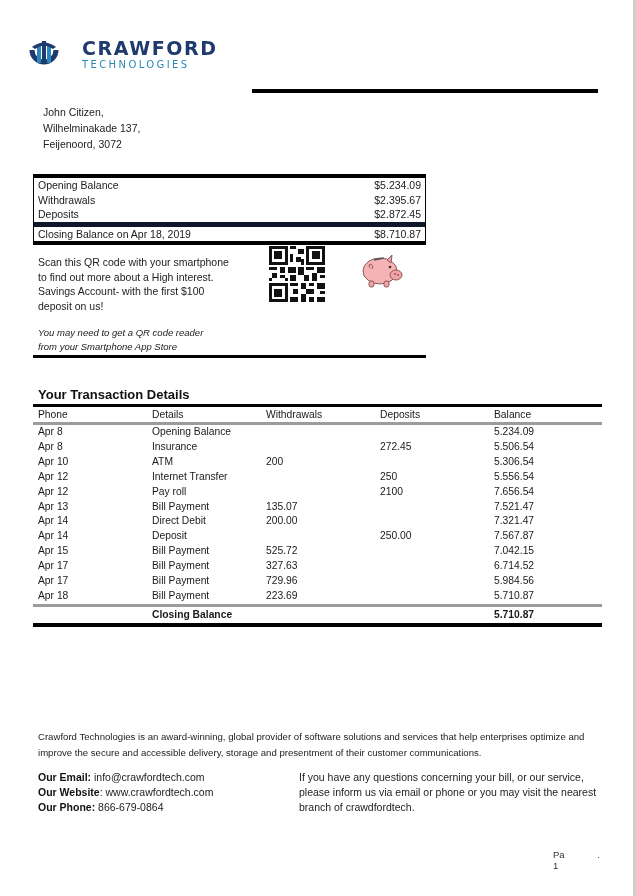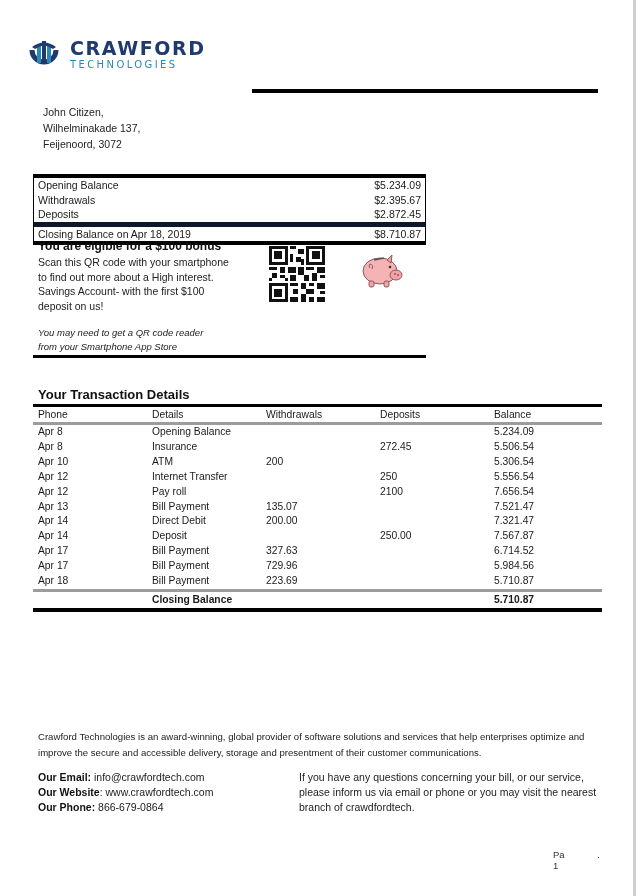--- a/index.html
+++ b/index.html
@@ -2,21 +2,21 @@
 <html><head>
 <meta charset="utf-8">
 <style>
   * { box-sizing: border-box; margin: 0; padding: 0; }
   html, body { width: 636px; height: 896px; background: #ffffff; overflow: hidden; }
   body { position: relative; font-family: "Liberation Sans", sans-serif; color: #1a1a1a; }
   .right-edge { position: absolute; right: 0; top: 0; width: 3px; height: 896px; background: #cfcfcf; }
 
   .logo { position: absolute; left: 26px; top: 36px; display: flex; align-items: center; }
   .logo-mark { width: 36px; height: 36px; }
-  .logo-text { margin-left: 8px; line-height: 1; }
+  .logo-text { margin-left: 20px; line-height: 1; }
   .logo-l1 { font-family: "DejaVu Sans", sans-serif; font-weight: bold; font-size: 19px; letter-spacing: 1.6px; color: #1f3a6e; }
   .logo-l2 { font-family: "DejaVu Sans", sans-serif; font-size: 10px; letter-spacing: 2.4px; color: #2a88b9; margin-top: 2px; }
 
   .top-rule { position: absolute; left: 252px; top: 89px; width: 346px; height: 4px; background: #000; }
 
   .address { position: absolute; left: 43px; top: 104px; font-size: 10.5px; line-height: 16px; color: #222; }
 
   .summary { position: absolute; left: 33px; top: 174px; width: 393px; border-top: 4px solid #000; border-left: 1px solid #000; border-right: 1px solid #000; }
   .sum-row { display: flex; justify-content: space-between; font-size: 10.5px; line-height: 14.6px; padding: 0 4px 0 4px; }
   .sum-row.closing { border-top: 5px solid #0f172a; border-bottom: 4px solid #000; }
@@ -87,21 +87,20 @@
     <span>Deposits</span>
     <span>$2.872.45</span>
   </div>
   <div class="sum-row closing">
     <span>Closing  Balance on Apr 18, 2019</span>
     <span>$8.710.87</span>
   </div>
 </div>
 
 <div class="bonus">
-  <div class="bonus-title">You are elgible for a $100 bonus</div>
   <div class="bonus-body">Scan this QR code with your smartphone to find out more about a High interest. Savings Account- with the first $100 deposit on us!</div>
   <div class="bonus-note">
     <div>You may need to get a QR code reader</div>
     <div>from your Smartphone App Store</div>
   </div>
   <svg class="qr" viewBox="0 0 21 21" shape-rendering="crispEdges">
     <rect width="21" height="21" fill="#fff"></rect>
     <g fill="#111">
       <rect x="0" y="0" width="7" height="7"></rect>
         <rect x="1" y="1" width="5" height="5" fill="#fff"></rect>
@@ -220,20 +219,27 @@
         <td>7.321.47</td>
       </tr>
       <tr>
         <td>Apr 14</td>
         <td>Deposit</td>
         <td></td>
         <td>250.00</td>
         <td>7.567.87</td>
       </tr>
       <tr>
+        <td>Apr 15</td>
+        <td>Bill Payment</td>
+        <td>525.72</td>
+        <td></td>
+        <td>7.042.15</td>
+      </tr>
+      <tr>
         <td>Apr 17</td>
         <td>Bill Payment</td>
         <td>327.63</td>
         <td></td>
         <td>6.714.52</td>
       </tr>
       <tr>
         <td>Apr 17</td>
         <td>Bill Payment</td>
         <td>729.96</td>

